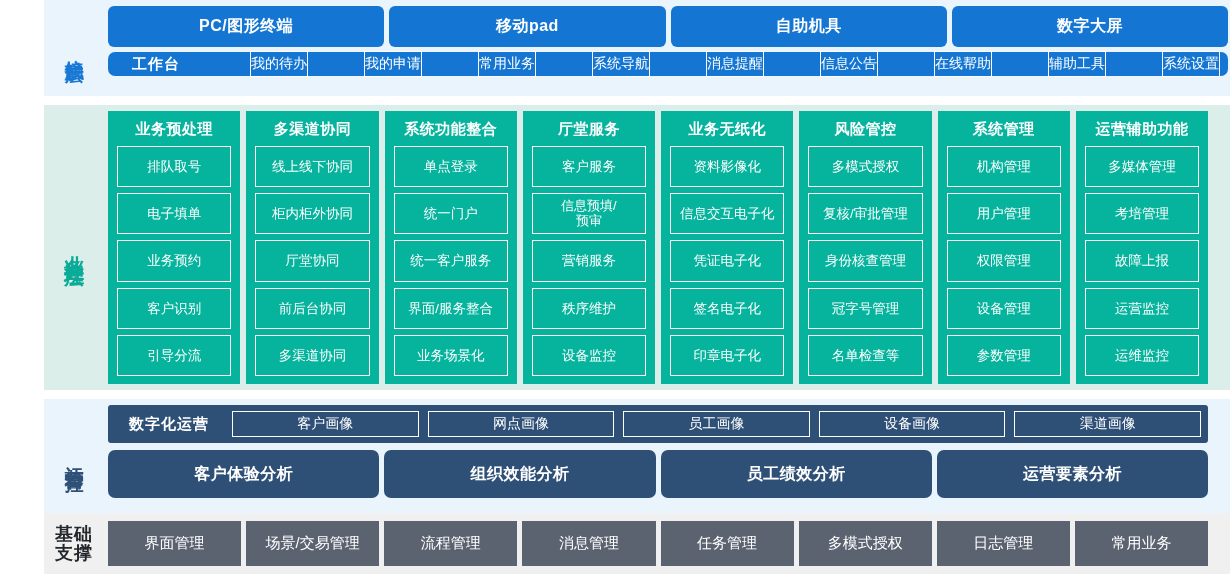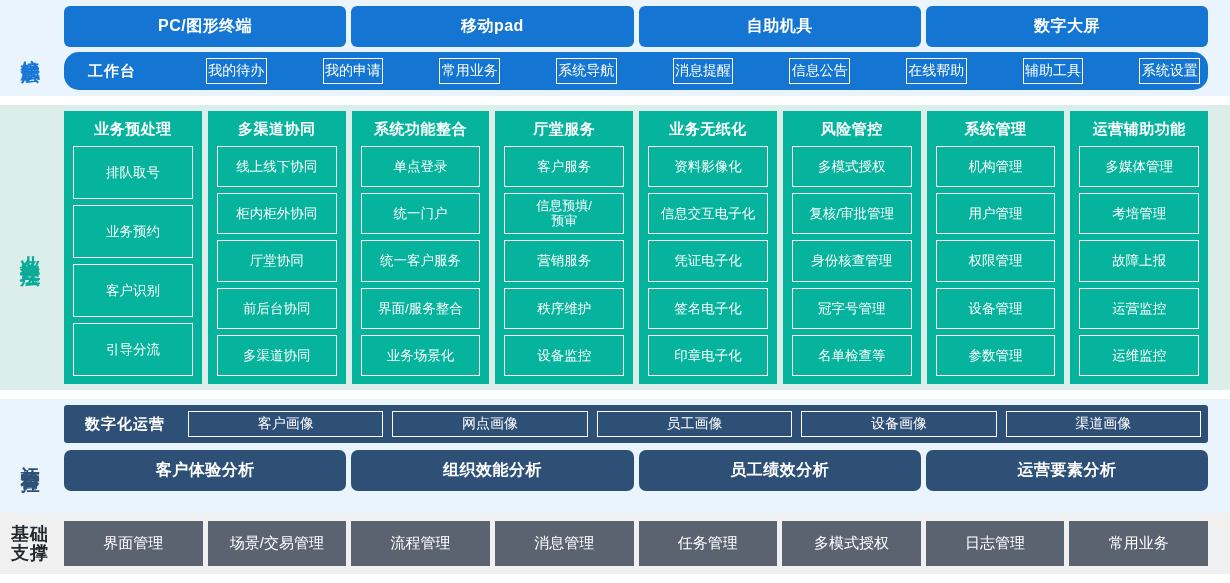--- a/index.html
+++ b/index.html
@@ -6,20 +6,21 @@
   html, body {
     width: 1230px; height: 583px;
     background: #ffffff;
     font-family: "Liberation Sans", "DejaVu Sans", sans-serif;
     overflow: hidden;
   }
   #diagram {
     width: 1230px; height: 583px;
     display: flex; flex-direction: column;
     background: #ffffff;
+    padding-left: 44px;
   }
 
   
   .band { display: flex; align-items: stretch; position: relative; }
   .band-label {
     width: 60px; flex: 0 0 60px;
     display: flex; align-items: center; justify-content: center;
     font-weight: bold;
     letter-spacing: 1px;
   }
@@ -41,23 +42,23 @@
     flex: 1 1 0;
     background: #1476d2;
     border-radius: 6px;
     color: #ffffff;
     font-size: 16px; font-weight: bold;
     display: flex; align-items: center; justify-content: center;
     letter-spacing: 0.5px;
   }
 
   .workbench-bar {
-    height: 38px;
+    height: 24px;
     background: #1476d2;
-    border-radius: 15px;
+    border-radius: 7px;
     display: flex; align-items: center;
     padding: 0 8px;
     gap: 8px;
   }
   .workbench-title {
     color: #ffffff; font-size: 15px; font-weight: bold;
     padding: 0 14px 0 16px;
     white-space: nowrap;
     letter-spacing: 1px;
   }
@@ -123,21 +124,21 @@
     padding: 0 14px 0 14px; white-space: nowrap;
     letter-spacing: 1px;
   }
   .ops-chip {
     flex: 1 1 0; height: 26px;
     border: 1px solid #ffffff; color: #ffffff;
     font-size: 14px;
     display: flex; align-items: center; justify-content: center;
     white-space: nowrap;
   }
-  .ops-row2 { display: flex; gap: 5px; height: 41px; }
+  .ops-row2 { display: flex; gap: 5px; height: 48px; }
   .ops-analysis {
     flex: 1 1 0;
     background: #2e5077;
     border-radius: 7px;
     color: #ffffff; font-size: 16px; font-weight: bold;
     display: flex; align-items: center; justify-content: center;
     letter-spacing: 0.5px;
   }
 
   
@@ -194,20 +195,21 @@
   </section>
 
   <section class="band band-biz">
     <div class="band-label">
       <span class="vtext">业务处理层</span>
     </div>
     <div class="band-body" id="biz-body">
         <div class="biz-col">
           <div class="biz-col-title">业务预处理</div>
           <div class="biz-item">排队取号</div>
+          <div class="biz-item">电子填单</div>
           <div class="biz-item">业务预约</div>
           <div class="biz-item">客户识别</div>
           <div class="biz-item">引导分流</div>
         </div>
         <div class="biz-col">
           <div class="biz-col-title">多渠道协同</div>
           <div class="biz-item">线上线下协同</div>
           <div class="biz-item">柜内柜外协同</div>
           <div class="biz-item">厅堂协同</div>
           <div class="biz-item">前后台协同</div>

